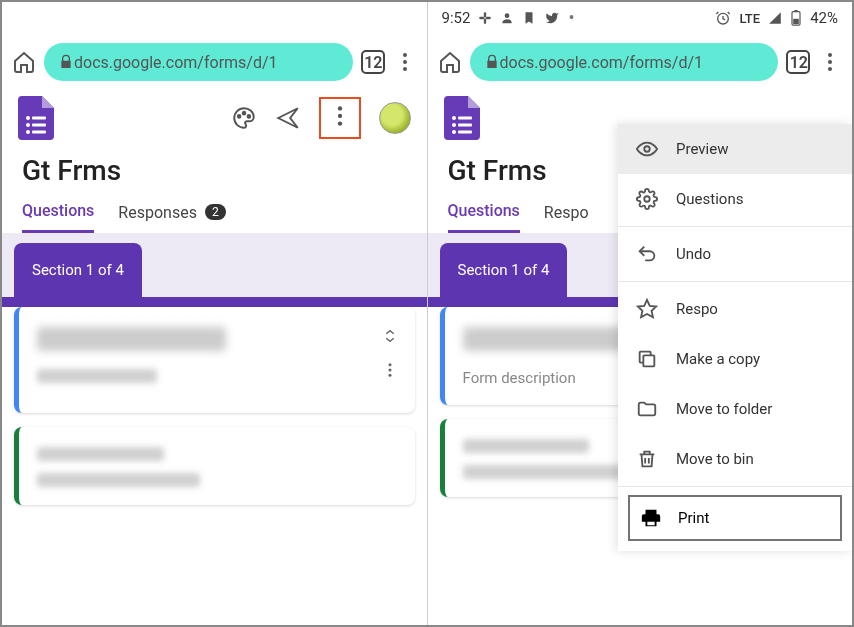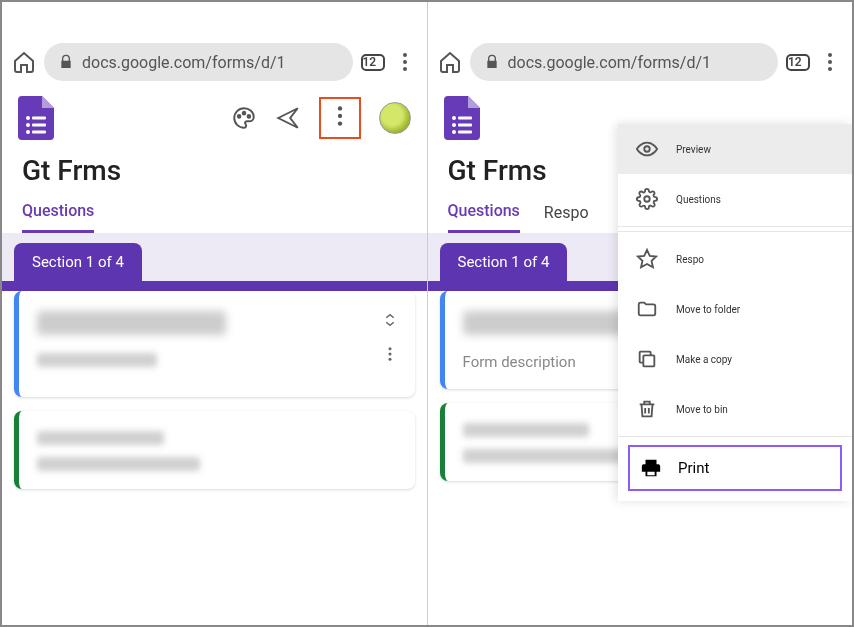--- a/index.html
+++ b/index.html
@@ -9,23 +9,23 @@
   .pane:last-child { border-right: none; }
 
   
   .statusbar { height: 32px; display: flex; align-items: center; justify-content: space-between; padding: 0 14px; font-size: 15px; color: #333; }
   .status-left, .status-right { display: flex; align-items: center; gap: 8px; }
   .status-right svg, .status-left svg { flex-shrink:0; }
 
   
   .addrbar { height: 56px; display: flex; align-items: center; padding: 0 10px; gap: 8px; }
   .home-icon { width:24px; height:24px; color:#555; }
-  .url-pill { flex: 1; background: #e5e5e5; border-radius: 20px; height: 38px; display: flex; align-items: center; padding: 0 14px; gap: 8px; font-size: 16px; color: #555; overflow:hidden; white-space:nowrap; }
+  .url-pill { flex: 1; background: #5eead4; border-radius: 20px; height: 38px; display: flex; align-items: center; padding: 0 14px; font-size: 16px; color: #555; overflow:hidden; white-space:nowrap; }
   .lock-icon { width:16px; height:16px; color:#555; }
-  .tabcount { width: 24px; height: 17px; border: 2px solid #444; border-radius: 5px; display: flex; align-items: center; justify-content: flex-start; font-size: 12px; font-weight: 600; color:#444;}
+  .tabcount { width: 24px; height: 24px; border: 2px solid #444; border-radius: 5px; display: flex; align-items: center; justify-content: flex-end; font-size: 16px; font-weight: 600; color:#444;}
   .more-vert { width:24px; height:24px; color:#555; }
 
   
   .toolbar { height: 56px; display: flex; align-items: center; padding: 0 16px; gap: 18px; }
   .forms-logo { width:36px; height:44px; }
   .tool-icon { width:26px; height:26px; color:#555; cursor:pointer; }
   .avatar { width:32px; height:32px; border-radius:50%; background: radial-gradient(circle at 40% 40%, #d5e76a 40%, #9fb42e 70%); border:1px solid #999; }
   .spacer { flex:1; }
   .highlight-box { border: 2px solid #e84d1f; padding: 4px 6px; }
 
@@ -33,40 +33,40 @@
   .doc-title { padding: 8px 20px 0 20px; font-size: 28px; font-weight: 500; color:#222; }
 
   
   .tabs { display:flex; align-items:center; gap:24px; padding: 14px 20px 0; font-size:16px; }
   .tab { padding-bottom:10px; color:#444; cursor:pointer; display:flex; align-items:center; gap:8px;}
   .tab.active { color:#6a3ab2; border-bottom: 3px solid #6a3ab2; font-weight:500;}
   .badge { background:#333; color:#fff; border-radius:10px; font-size:12px; padding:1px 7px; }
 
   
   .section-area { background:#eeeaf5; }
-  .section-chip { background:#5e35b1; color:#fff; font-size:15px; padding:10px 18px; border-top-left-radius:8px; border-top-right-radius:8px; display:inline-block; margin:10px 0 0 12px;}
+  .section-chip { background:#5e35b1; color:#fff; font-size:15px; padding:18px 18px; border-top-left-radius:8px; border-top-right-radius:8px; display:inline-block; margin:10px 0 0 12px;}
   .purple-bar { height:10px; background:#5e35b1; }
 
   
   .card { background:#fff; margin:0 12px 14px; border-radius:8px; box-shadow: 0 1px 3px rgba(0,0,0,.15); border-left:5px solid #4285f4; padding:20px 16px 18px 18px; display:flex;}
   .card.green { border-left-color:#188038; }
   .card-body { flex:1; }
   .blur-lg { width:55%; height:24px; background:#ccc; filter: blur(4px); border-radius:4px; margin-bottom:18px;}
   .blur-sm { width:35%; height:14px; background:#d0d0d0; filter: blur(3px); border-radius:3px; margin-bottom:12px;}
   .blur-sm2 { width:45%; height:14px; background:#d0d0d0; filter: blur(3px); border-radius:3px;}
   .card-actions { display:flex; flex-direction:column; align-items:center; gap:16px; color:#666; }
   .placeholder-text { color:#888; font-size:15px; }
 
   
   .menu { position:absolute; top:122px; right:0; width:234px; background:#fff; box-shadow: -2px 0 10px rgba(0,0,0,.12); display:flex; flex-direction:column; }
-  .menu-item { display:flex; align-items:center; gap:18px; padding:14px 18px; font-size:10px; color:#333; cursor:pointer; }
+  .menu-item { display:flex; align-items:center; gap:18px; padding:14px 18px; font-size:15px; color:#333; cursor:pointer; }
   .menu-item.hover { background:#ececec; }
   .menu-item svg { width:22px; height:22px; color:#555; flex-shrink:0;}
   .menu-sep { height:1px; background:#e5e5e5; margin:2px 0;}
-  .menu-highlight { border:2px solid #8b5cf6; margin: 6px 10px 10px 10px; padding:10px 10px; display:flex; align-items:center; gap:16px; font-size:15px;}
+  .menu-highlight { border:2px solid #737373; margin: 6px 10px 10px 10px; padding:10px 10px; display:flex; align-items:center; gap:16px; font-size:15px;}
   .menu-highlight svg{width:22px;height:22px;}
 
 </style>
 </head>
 <body>
 
 <div class="canvas">
 
   <div class="pane">
     <div class="statusbar">
@@ -126,20 +126,24 @@
       </span>
       <div class="avatar"></div>
     </div>
 
     <div class="doc-title">Gt Frms</div>
 
     <div class="tabs">
       <div class="tab active">
           <span>Questions</span>
         </div>
+      <div class="tab">
+          <span>Responses</span>
+          <span class="badge">2</span>
+        </div>
     </div>
 
     <div class="section-area">
       <div class="section-chip">Section 1 of 4</div>
       <div class="purple-bar"></div>
     </div>
 
     <div class="card">
       <div class="card-body">
         <div class="blur-lg"></div>
@@ -160,20 +164,56 @@
     <div class="card green">
       <div class="card-body">
         <div class="blur-sm"></div>
         <div class="blur-sm2"></div>
       </div>
     </div>
   </div>
 
   <div class="pane">
     <div class="statusbar">
+      <div class="status-left">
+        <span>9:52</span>
+        <svg width="14" height="14" viewBox="0 0 24 24" fill="#555">
+            <rect x="10" y="2" width="4" height="9" rx="2"></rect>
+            <rect x="2" y="10" width="9" height="4" rx="2"></rect>
+            <rect x="13" y="10" width="9" height="4" rx="2"></rect>
+            <rect x="10" y="13" width="4" height="9" rx="2"></rect>
+          </svg>
+        <svg width="14" height="14" viewBox="0 0 24 24" fill="#555">
+            <circle cx="12" cy="8" r="4"></circle>
+            <path d="M4 20c0-4 4-6 8-6s8 2 8 6v1H4z"></path>
+          </svg>
+        <svg width="14" height="14" viewBox="0 0 24 24" fill="#555">
+            <path d="M6 2h12v20l-6-4-6 4z"></path>
+          </svg>
+        <svg width="16" height="14" viewBox="0 0 24 24" fill="#555">
+            <path d="M23 3a10.9 10.9 0 01-3.14 1.53A4.48 4.48 0 0012 8v1A10.66 10.66 0 013 4s-4 9 5 13a11.64 11.64 0 01-7 2c9 5 20 0 20-11.5a4.5 4.5 0 00-.08-.83A7.72 7.72 0 0023 3z"></path>
+          </svg>
+        <span style="color:#777;font-size:18px;line-height:10px">•</span>
+      </div>
+      <div class="status-right">
+        <svg width="16" height="16" viewBox="0 0 24 24" fill="none" stroke="#555" stroke-width="2">
+            <circle cx="12" cy="13" r="8"></circle>
+            <path d="M12 9v4l3 2M5 3L2 6M22 6l-3-3"></path>
+          </svg>
+        <span style="font-size:13px;font-weight:500">LTE</span>
+        <svg width="14" height="14" viewBox="0 0 24 24" fill="#555">
+            <path d="M2 22L22 2v20z"></path>
+          </svg>
+        <svg width="12" height="16" viewBox="0 0 12 20" fill="none">
+            <rect x="1" y="2" width="10" height="17" rx="1.5" stroke="#555" stroke-width="1.5"></rect>
+            <rect x="4" y="0" width="4" height="2" fill="#555"></rect>
+            <rect x="2.5" y="11" width="7" height="6.5" fill="#555"></rect>
+          </svg>
+        <span>42%</span>
+      </div>
     </div>
 
     <div class="addrbar">
       <svg class="home-icon" viewBox="0 0 24 24" fill="none" stroke="currentColor" stroke-width="2">
           <path d="M3 11l9-8 9 8v9a2 2 0 01-2 2h-4v-7h-6v7H5a2 2 0 01-2-2z"></path>
         </svg>
       <div class="url-pill">
         <svg class="lock-icon" viewBox="0 0 24 24" fill="currentColor">
             <path d="M6 10V7a6 6 0 1112 0v3h1v11H5V10h1zm2 0h8V7a4 4 0 10-8 0v3z"></path>
           </svg>
@@ -244,39 +284,46 @@
         <span>Preview</span>
       </div>
       <div class="menu-item">
         <svg viewBox="0 0 24 24" fill="none" stroke="currentColor" stroke-width="2">
             <circle cx="12" cy="12" r="3"></circle>
             <path d="M19.4 15a1.65 1.65 0 00.33 1.82l.06.06a2 2 0 11-2.83 2.83l-.06-.06a1.65 1.65 0 00-1.82-.33 1.65 1.65 0 00-1 1.51V21a2 2 0 11-4 0v-.09a1.65 1.65 0 00-1-1.51 1.65 1.65 0 00-1.82.33l-.06.06a2 2 0 11-2.83-2.83l.06-.06a1.65 1.65 0 00.33-1.82 1.65 1.65 0 00-1.51-1H3a2 2 0 110-4h.09a1.65 1.65 0 001.51-1 1.65 1.65 0 00-.33-1.82l-.06-.06a2 2 0 112.83-2.83l.06.06a1.65 1.65 0 001.82.33h0a1.65 1.65 0 001-1.51V3a2 2 0 114 0v.09a1.65 1.65 0 001 1.51h0a1.65 1.65 0 001.82-.33l.06-.06a2 2 0 112.83 2.83l-.06.06a1.65 1.65 0 00-.33 1.82v0a1.65 1.65 0 001.51 1H21a2 2 0 110 4h-.09a1.65 1.65 0 00-1.51 1z"></path>
           </svg>
         <span>Questions</span>
       </div>
       <div class="menu-sep"></div>
+      <div class="menu-item">
+        <svg viewBox="0 0 24 24" fill="none" stroke="currentColor" stroke-width="2">
+            <path d="M9 14L4 9l5-5"></path>
+            <path d="M4 9h11a5 5 0 015 5v0a5 5 0 01-5 5h-5"></path>
+          </svg>
+        <span>Undo</span>
+      </div>
       <div class="menu-sep"></div>
       <div class="menu-item">
         <svg viewBox="0 0 24 24" fill="none" stroke="currentColor" stroke-width="2">
             <polygon points="12 2 15 8.5 22 9.3 17 14 18.5 21 12 17.5 5.5 21 7 14 2 9.3 9 8.5"></polygon>
           </svg>
         <span>Respo</span>
-      </div>
-      <div class="menu-item">
-        <svg viewBox="0 0 24 24" fill="none" stroke="currentColor" stroke-width="2">
-            <path d="M3 7a2 2 0 012-2h4l2 2h8a2 2 0 012 2v8a2 2 0 01-2 2H5a2 2 0 01-2-2z"></path>
-          </svg>
-        <span>Move to folder</span>
       </div>
       <div class="menu-item">
         <svg viewBox="0 0 24 24" fill="none" stroke="currentColor" stroke-width="2">
             <rect x="8" y="8" width="12" height="12" rx="1"></rect>
             <path d="M16 8V5a1 1 0 00-1-1H5a1 1 0 00-1 1v10a1 1 0 001 1h3"></path>
           </svg>
         <span>Make a copy</span>
+      </div>
+      <div class="menu-item">
+        <svg viewBox="0 0 24 24" fill="none" stroke="currentColor" stroke-width="2">
+            <path d="M3 7a2 2 0 012-2h4l2 2h8a2 2 0 012 2v8a2 2 0 01-2 2H5a2 2 0 01-2-2z"></path>
+          </svg>
+        <span>Move to folder</span>
       </div>
       <div class="menu-item">
         <svg viewBox="0 0 24 24" fill="none" stroke="currentColor" stroke-width="2">
             <path d="M4 7h16M9 7V4h6v3M6 7l1 13h10l1-13M10 11v6M14 11v6"></path>
           </svg>
         <span>Move to bin</span>
       </div>
       <div class="menu-sep"></div>
       <div class="menu-highlight">
         <svg viewBox="0 0 24 24" fill="currentColor">

